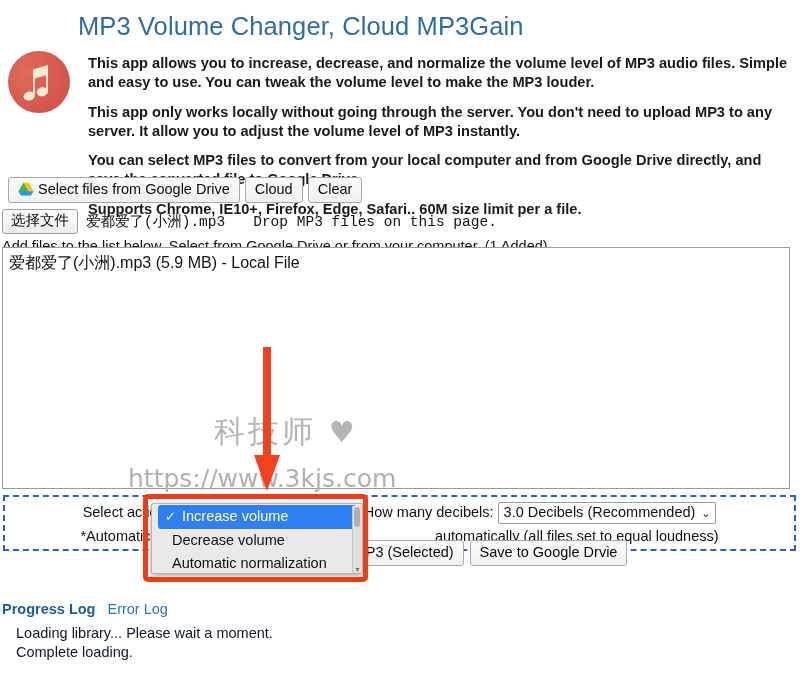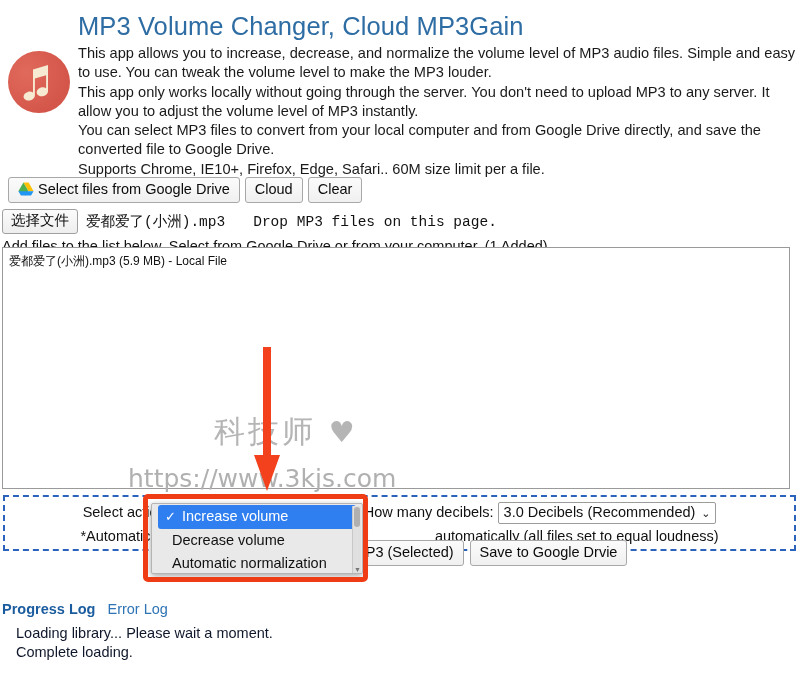--- a/index.html
+++ b/index.html
@@ -49,21 +49,21 @@
   }
   .desc {
     position: absolute;
     left: 78px;
     top: 44px;
     width: 722px;
     font-size: 14.6px;
     line-height: 19.3px;
     color: #1a1a1a;
   }
-  .desc p { margin: 0; }
+  .desc p { margin: 10px; font-weight: bold; }
 
   
   .btn {
     display: inline-block;
     box-sizing: border-box;
     font-family: "Liberation Sans", "DejaVu Sans", sans-serif;
     font-size: 14.5px;
     color: #0b0b0b;
     background: linear-gradient(to bottom, #fbfbfb 0%, #f0f0f0 100%);
     border: 1px solid #a8a8a8;
@@ -135,21 +135,21 @@
     top: 247px;
     width: 788px;
     height: 242px;
     box-sizing: border-box;
     border: 1px solid #9a9a9a;
     background: #ffffff;
     overflow: hidden;
   }
   .filelist-item {
     padding: 5px 0 0 6px;
-    font-size: 12px;
+    font-size: 16px;
     color: #111;
     white-space: nowrap;
   }
 
   
   .watermark {
     position: absolute;
     left: 214px;
     top: 411px;
     font-size: 31px;

